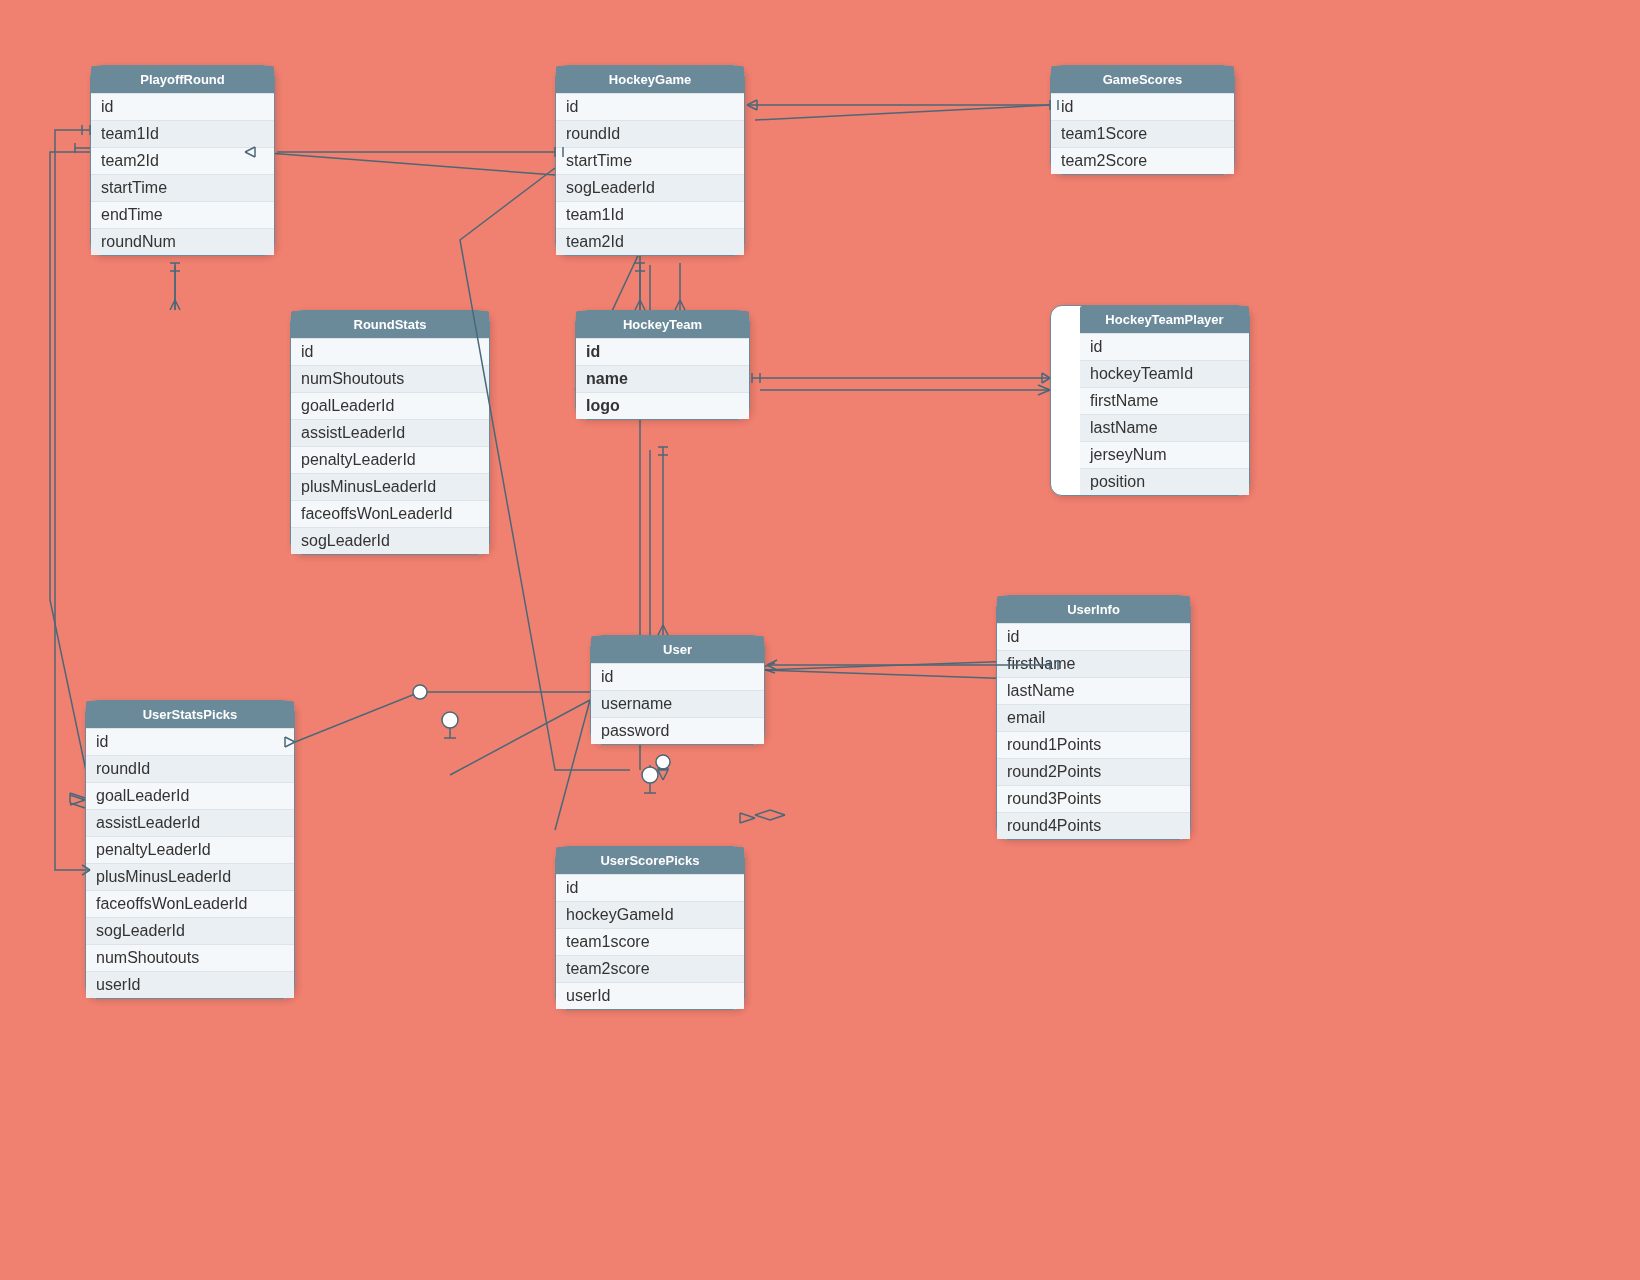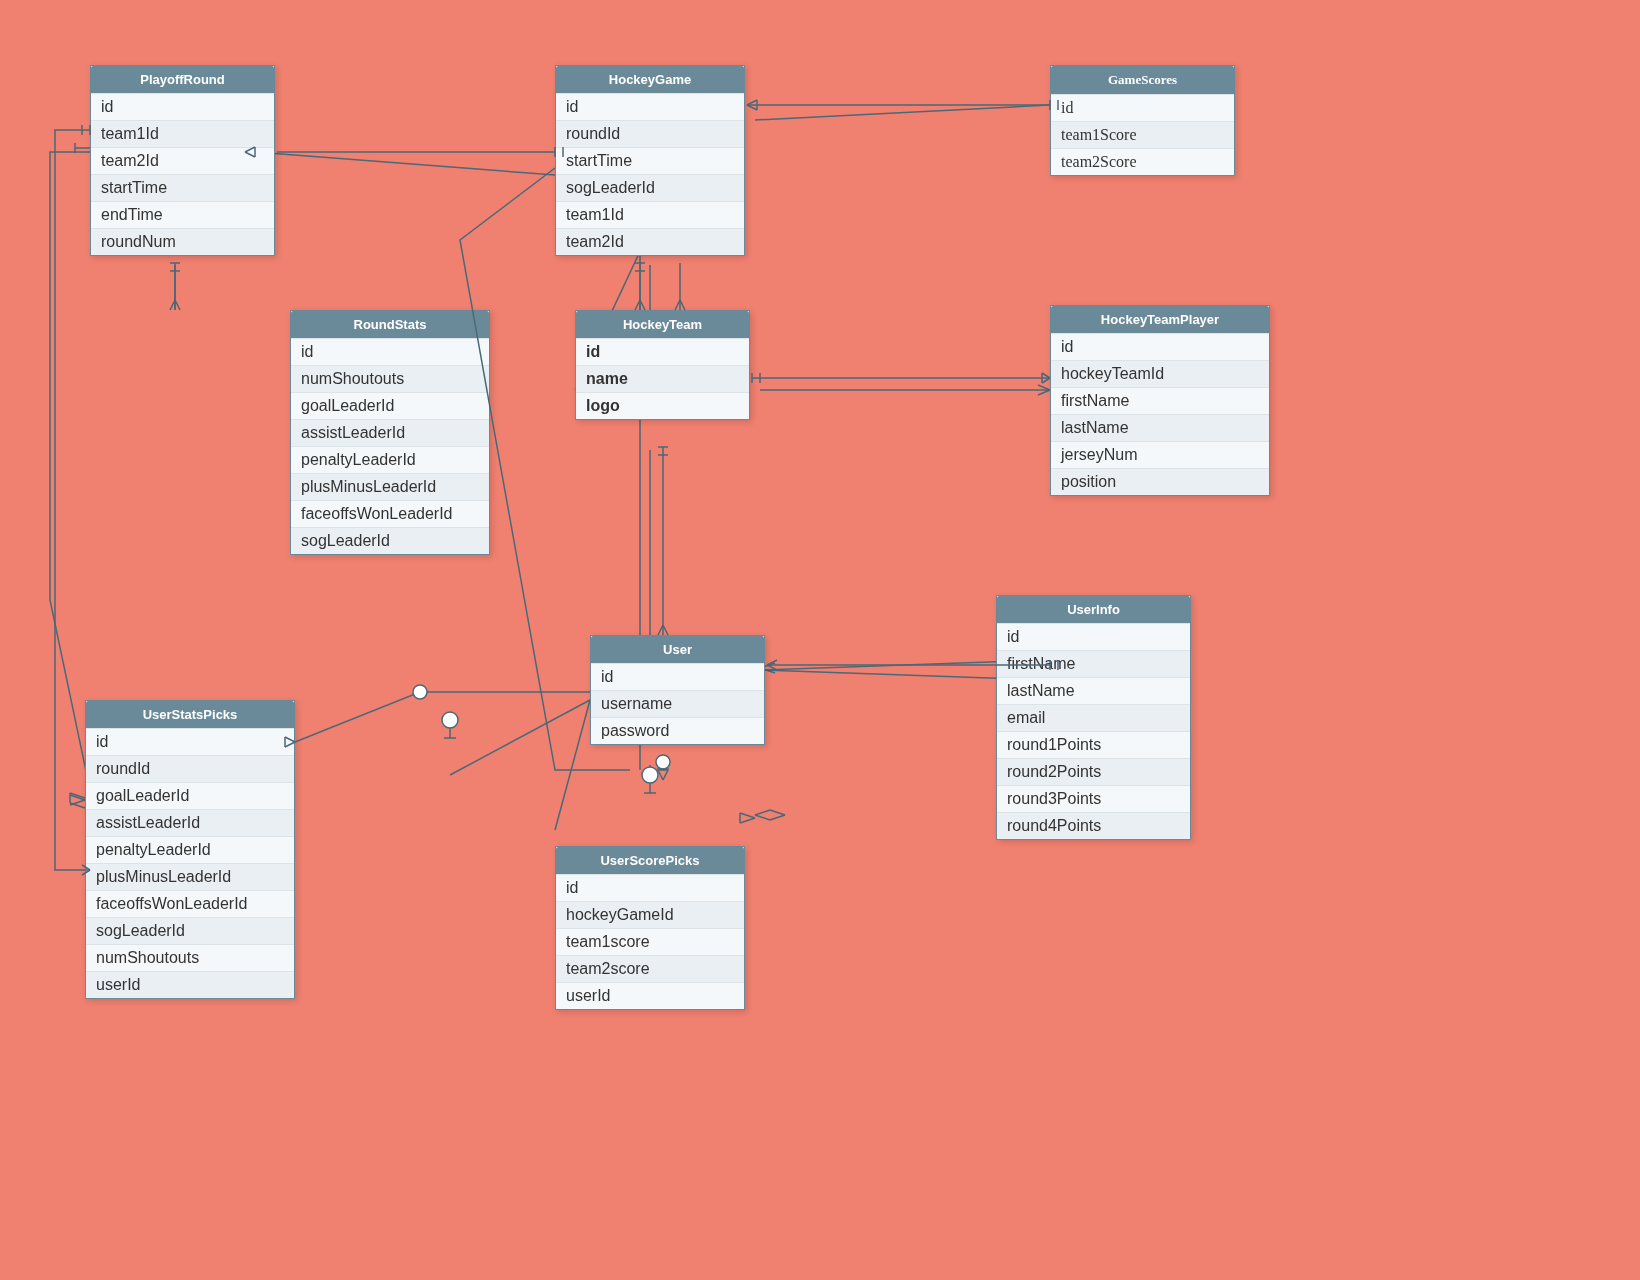--- a/index.html
+++ b/index.html
@@ -13,21 +13,21 @@
     }
     .diagram-container {
       position: relative;
       width: 1640px;
       height: 1280px;
     }
     .er-table {
       position: absolute;
       background: white;
       border: 1.5px solid #6a8a9a;
-      border-radius: 0;
+      border-radius: 12px;
       min-width: 160px;
       box-shadow: 2px 2px 6px rgba(0,0,0,0.15);
     }
     .er-table-header {
       background: #6a8a9a;
       color: white;
       font-weight: bold;
       font-size: 13px;
       padding: 6px 10px;
       border-radius: 2px 2px 0 0;
@@ -138,21 +138,21 @@
   <div class="er-table" style="left:555px;top:65px;width:190px;">
     <div class="er-table-header">HockeyGame</div>
     <div class="er-table-row">id</div>
     <div class="er-table-row">roundId</div>
     <div class="er-table-row">startTime</div>
     <div class="er-table-row">sogLeaderId</div>
     <div class="er-table-row">team1Id</div>
     <div class="er-table-row">team2Id</div>
   </div>
 
-  <div class="er-table" style="left:1050px;top:65px;width:185px;font-family:Liberation Serif, serif;">
+  <div class="er-table" style="left:1050px;top:65px;width:185px;">
     <div class="er-table-header">GameScores</div>
     <div class="er-table-row">id</div>
     <div class="er-table-row">team1Score</div>
     <div class="er-table-row">team2Score</div>
   </div>
 
   <div class="er-table" style="left:290px;top:310px;width:200px;">
     <div class="er-table-header">RoundStats</div>
     <div class="er-table-row">id</div>
     <div class="er-table-row">numShoutouts</div>
@@ -164,21 +164,21 @@
     <div class="er-table-row">sogLeaderId</div>
   </div>
 
   <div class="er-table" style="left:575px;top:310px;width:175px;">
     <div class="er-table-header">HockeyTeam</div>
     <div class="er-table-row bold-row">id</div>
     <div class="er-table-row bold-row">name</div>
     <div class="er-table-row bold-row">logo</div>
   </div>
 
-  <div class="er-table" style="left:1050px;top:305px;width:220px;">
+  <div class="er-table" style="left:1050px;top:305px;width:200px;padding-left:29px;">
     <div class="er-table-header">HockeyTeamPlayer</div>
     <div class="er-table-row">id</div>
     <div class="er-table-row">hockeyTeamId</div>
     <div class="er-table-row">firstName</div>
     <div class="er-table-row">lastName</div>
     <div class="er-table-row">jerseyNum</div>
     <div class="er-table-row">position</div>
   </div>
 
   <div class="er-table" style="left:590px;top:635px;width:175px;">

